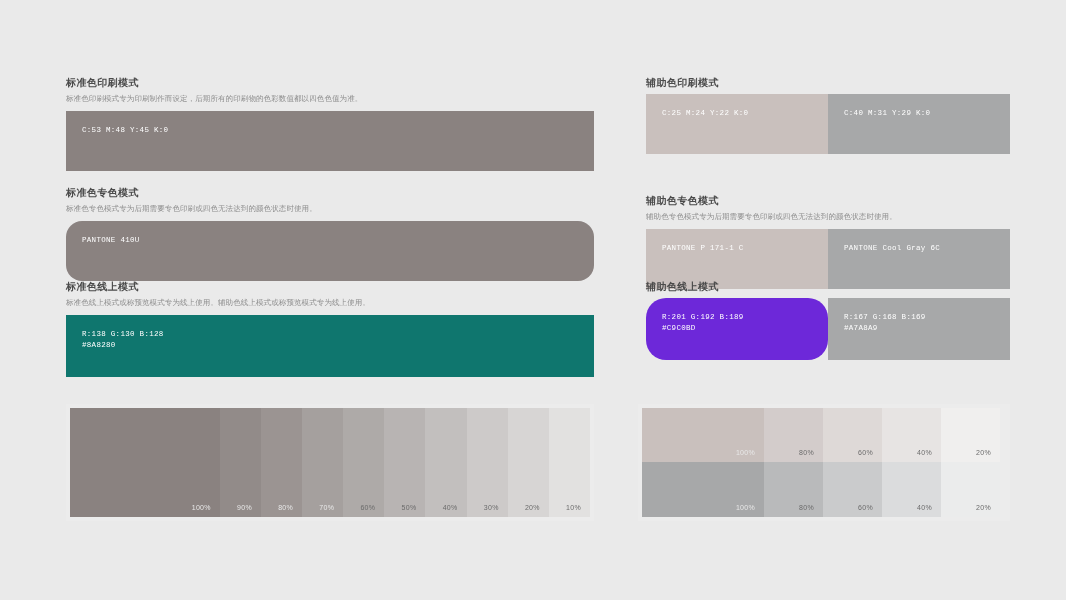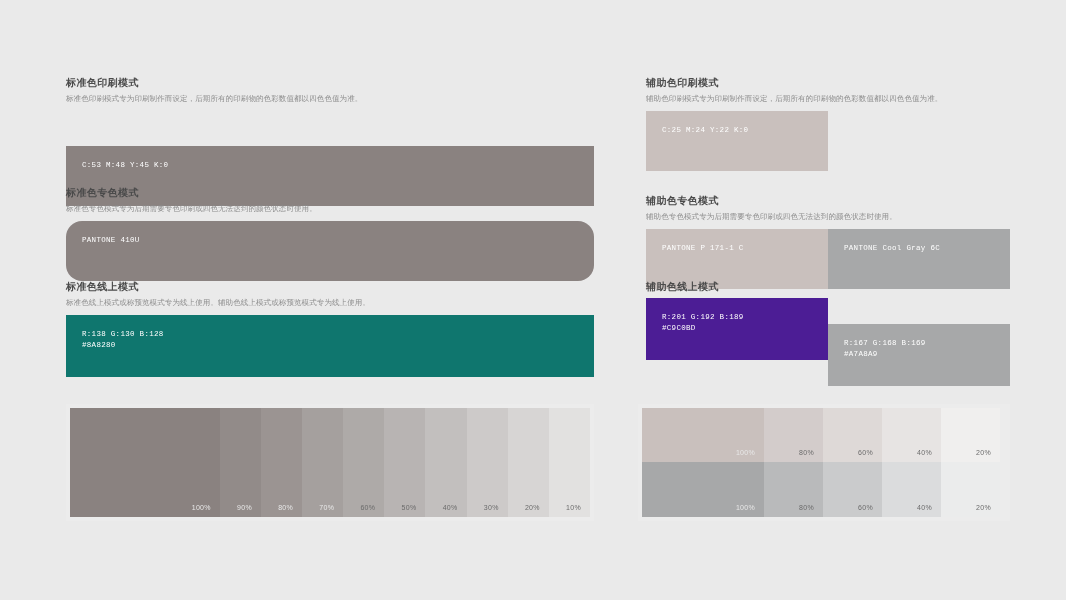--- a/index.html
+++ b/index.html
@@ -111,21 +111,21 @@
 <body>
 
 <div class="page">
 
   <div class="col-left">
 
     <div class="section" style="top:78px;">
       <div class="sec-title">标准色印刷模式</div>
       <div class="sec-desc">标准色印刷模式专为印刷制作而设定，后期所有的印刷物的色彩数值都以四色色值为准。</div>
       <div class="swatch-row">
-        <div class="swatch" style="width:100%;background:#8a8280;margin-top:35px;">
+        <div class="swatch" style="width:100%;background:#8a8280;">
           <div class="swatch-label">C:53  M:48  Y:45  K:0</div>
         </div>
       </div>
     </div>
 
     <div class="section" style="top:188px;">
       <div class="sec-title">标准色专色模式</div>
       <div class="sec-desc">标准色专色模式专为后期需要专色印刷或四色无法达到的颜色状态时使用。</div>
       <div class="swatch-row">
         <div class="swatch" style="width:100%;background:#8a8280;border-radius:16px;">
@@ -144,49 +144,51 @@
         </div>
       </div>
     </div>
 
   </div>
 
   <div class="col-right">
 
     <div class="section" style="top:78px;">
       <div class="sec-title">辅助色印刷模式</div>
-      <div class="sec-desc">辅助色印刷模式专为印刷制作而设定，后期所有的印刷物的色彩数值都以四色色值为准。</div>
       <div class="swatch-row">
         <div class="swatch" style="width:50%;background:#c9c0bd;">
           <div class="swatch-label">C:25  M:24  Y:22  K:0</div>
+        </div>
+        <div class="swatch" style="width:50%;background:#a7a8a9;">
+          <div class="swatch-label">C:40  M:31  Y:29  K:0</div>
         </div>
       </div>
     </div>
 
     <div class="section" style="top:196px;">
       <div class="sec-title">辅助色专色模式</div>
       <div class="sec-desc">辅助色专色模式专为后期需要专色印刷或四色无法达到的颜色状态时使用。</div>
       <div class="swatch-row">
         <div class="swatch" style="width:50%;background:#c9c0bd;">
           <div class="swatch-label">PANTONE P 171-1 C</div>
         </div>
         <div class="swatch" style="width:50%;background:#a7a8a9;">
           <div class="swatch-label">PANTONE Cool Gray 6C</div>
         </div>
       </div>
     </div>
 
     <div class="section" style="top:282px;">
       <div class="sec-title">辅助色线上模式</div>
       <div class="swatch-row tall">
-        <div class="swatch" style="width:50%;background:#4c1d95;">
+        <div class="swatch" style="width:50%;background:#6d28d9;border-radius:20px;">
           <div class="swatch-label">R:201 G:192  B:189
 #C9C0BD</div>
         </div>
-        <div class="swatch" style="width:50%;background:#a7a8a9;margin-top:26px;">
+        <div class="swatch" style="width:50%;background:#a7a8a9;">
           <div class="swatch-label">R:167 G:168  B:169
 #A7A8A9</div>
         </div>
       </div>
     </div>
 
   </div>
 
   <div class="tint-wrap" id="tintPrimaryWrap" style="left:66px; top:404px; width:528px; height:117px;">
     <div class="tint-row" id="tintPrimaryRow" style="height:109px;">

